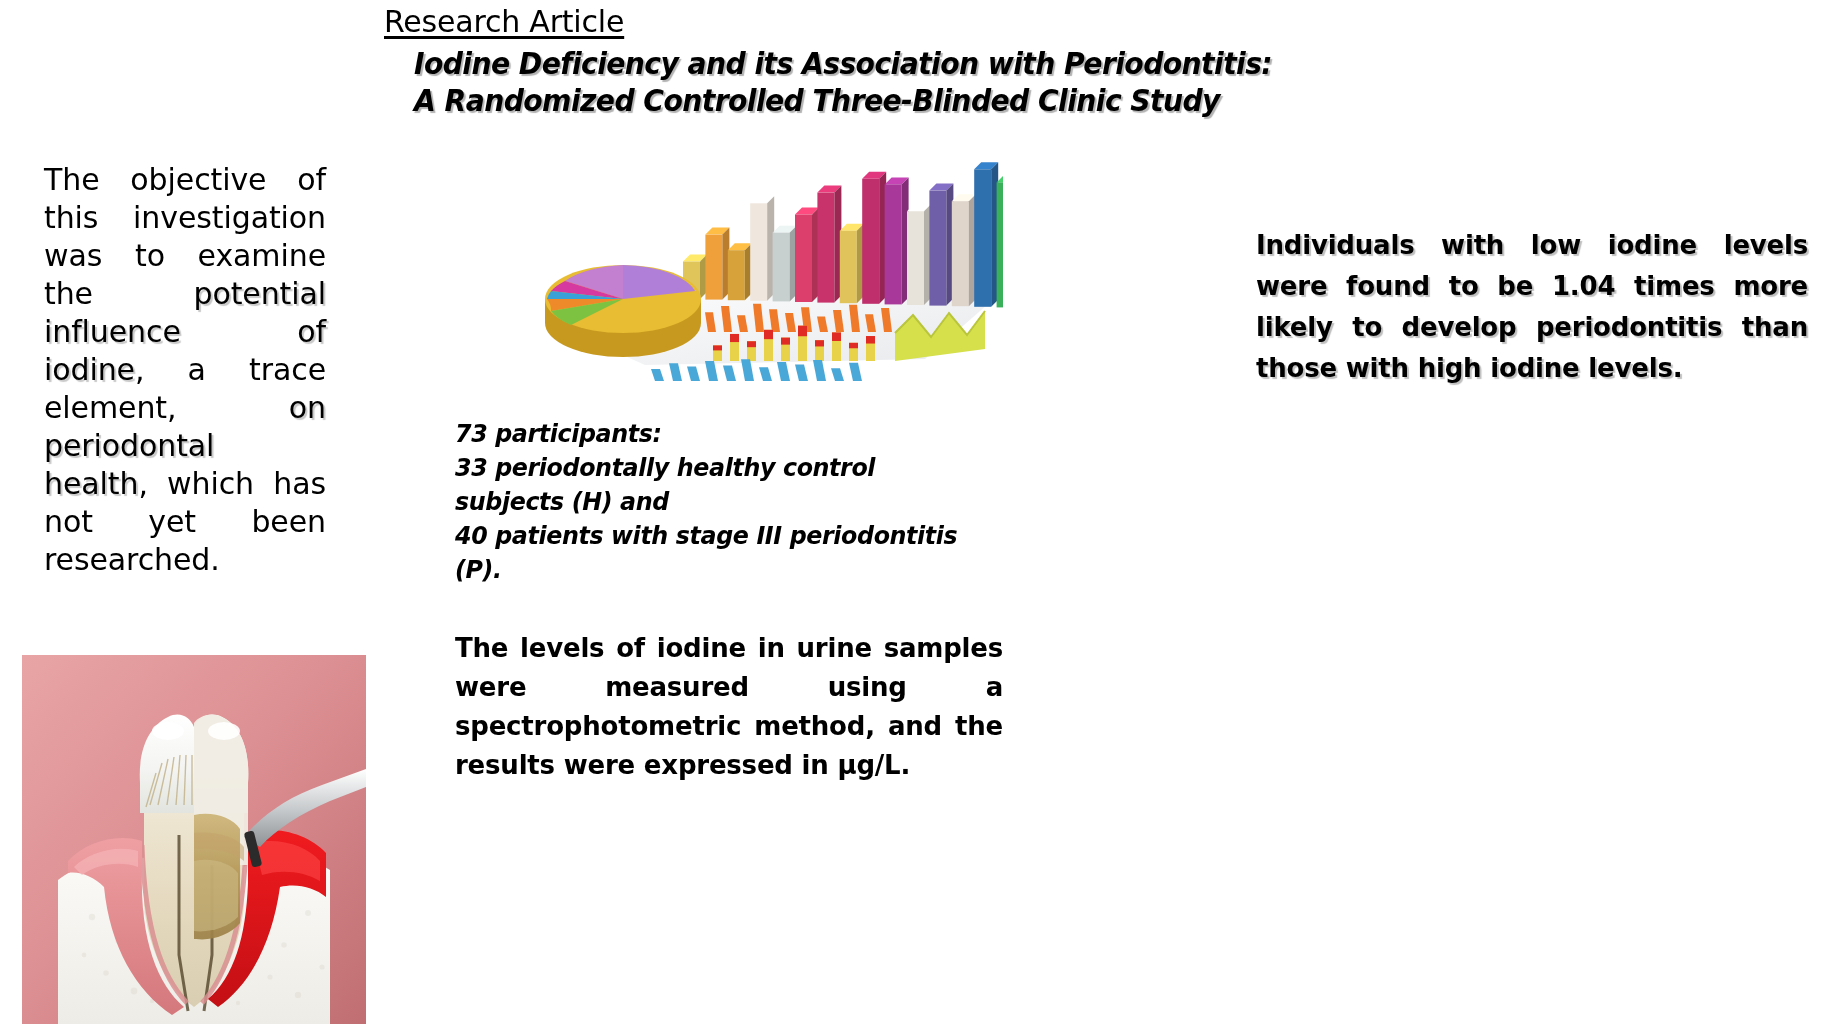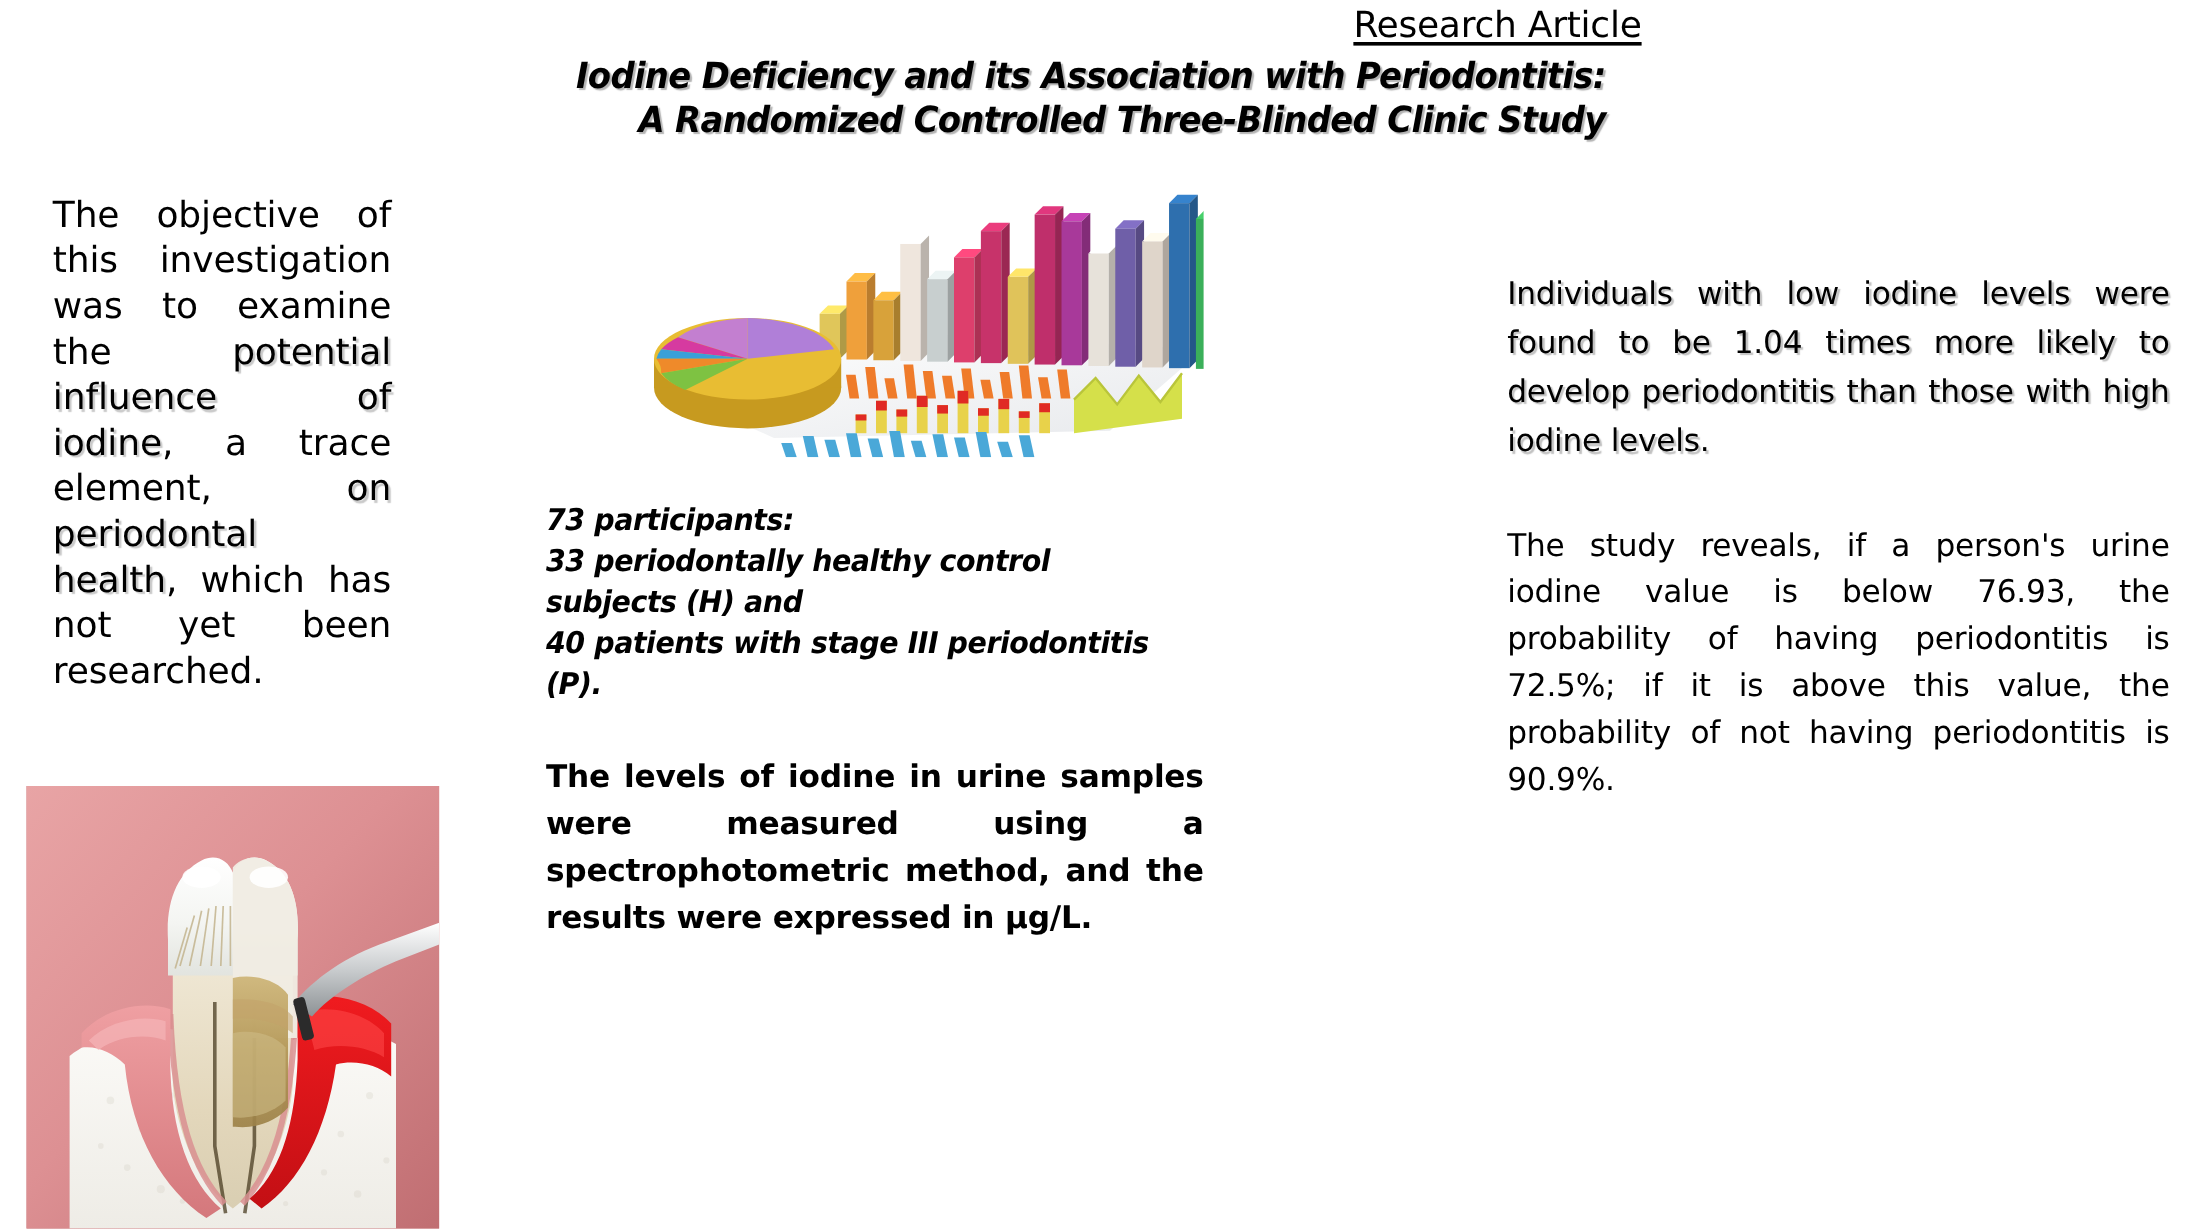--- a/index.html
+++ b/index.html
@@ -12,24 +12,24 @@
     height: 1024px;
     position: relative;
     overflow: hidden;
     font-family: "DejaVu Sans", sans-serif;
     color: #000000;
   }
 
   
   #title-block {
     position: absolute;
-    left: 368px;
+    left: 384px;
     top: 2px;
     width: 1000px;
-    text-align: right;
+    text-align: left;
   }
   #article-type {
     font-family: "DejaVu Sans", sans-serif;
     font-size: 30px;
     line-height: 40px;
     text-decoration: underline;
     text-underline-offset: 4px;
     letter-spacing: -0.2px;
   }
   #article-title {
@@ -122,21 +122,21 @@
   .right-para {
     font-size: 26px;
     line-height: 39px;
     text-align: justify;
     text-align-last: left;
     letter-spacing: -0.2px;
   }
   #finding-highlight {
     margin-top: 47px;
     font-size: 26px;
-    font-weight: normal;
+    font-weight: bold;
     line-height: 41px;
     text-align: justify;
     text-align-last: left;
     letter-spacing: -0.2px;
     text-shadow: 2px 2px 1px rgba(0,0,0,0.25);
   }
   #probability-text {
     margin-top: 47px;
   }
 </style>
@@ -398,14 +398,13 @@
   <div id="participants-block">
     <div>73 participants:</div>
     <div>33 periodontally healthy control subjects (H) and</div>
     <div>40 patients with stage III periodontitis (P).</div>
   </div>
   <p id="methods-text">The levels of iodine in urine samples were measured using a spectrophotometric method, and the results were expressed in µg/L.</p>
 </div>
 
 <div id="right-column">
   <p id="finding-highlight">Individuals with low iodine levels were found to be 1.04 times more likely to develop periodontitis than those with high iodine levels.</p>
-  <p class="right-para" id="probability-text">The study reveals, if a person's urine iodine value is below 76.93, the probability of having periodontitis is 72.5%; if it is above this value, the probability of not having periodontitis is 90.9%.</p>
 </div>
 
 </body></html>

